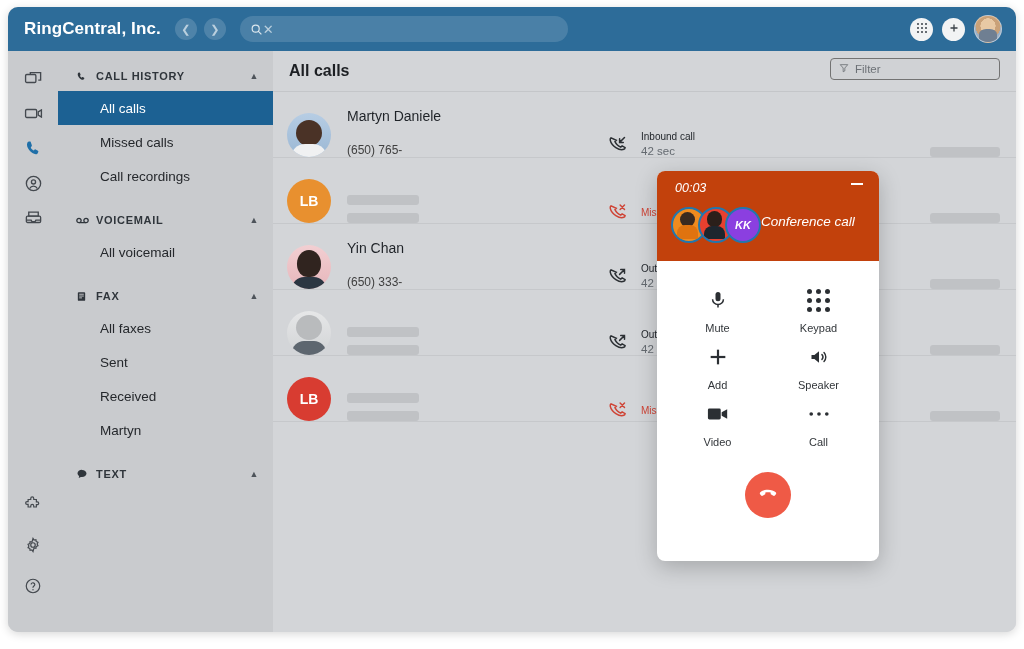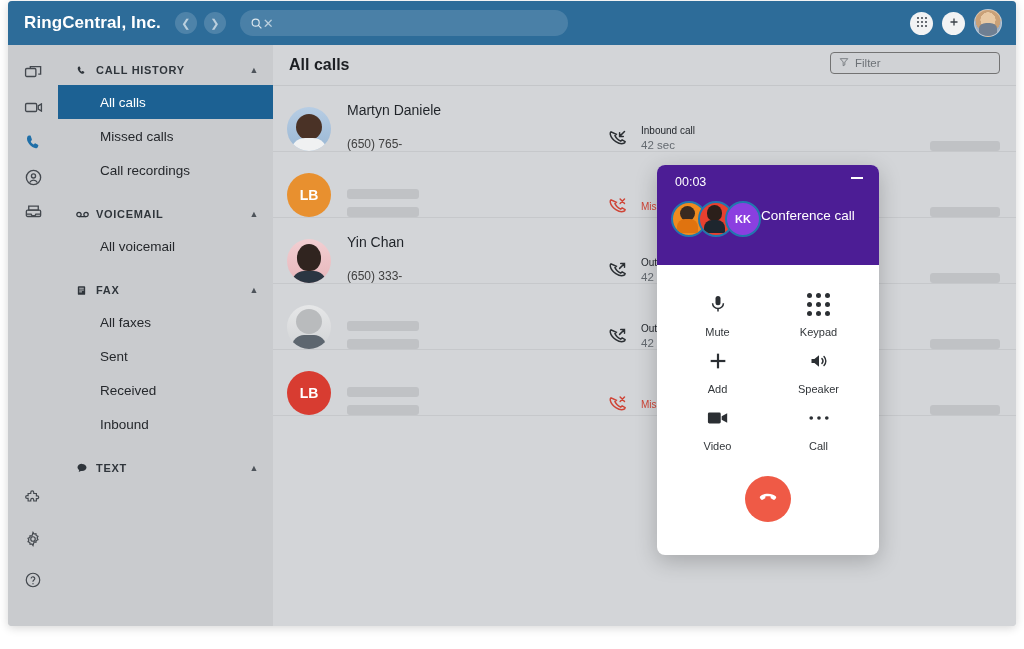--- a/index.html
+++ b/index.html
@@ -4,23 +4,23 @@
 <style>
   html, body {
     margin: 0; padding: 0;
     width: 1024px; height: 649px;
     background: #ffffff;
     font-family: "Liberation Sans", sans-serif;
     overflow: hidden;
   }
   .app-window {
     position: absolute;
-    left: 8px; top: 1px;
+    left: 8px; top: 7px;
     width: 1008px; height: 625px;
-    border-radius: 4px;
+    border-radius: 10px;
     overflow: hidden;
     background: #cfd1d4;
     box-shadow: 0 2px 10px rgba(0,0,0,.16);
   }
 
   
   .topbar {
     position: absolute; left: 0; top: 0;
     width: 100%; height: 44px;
     background: #2d6c99;
@@ -184,21 +184,21 @@
   .bar.w3 { width: 70px; height: 10px; }
 
   
   .call-popup {
     position: absolute; left: 384px; top: 120px;
     width: 222px; height: 390px;
     background: #fff; border-radius: 8px;
     box-shadow: 0 6px 22px rgba(0,0,0,.22);
     overflow: hidden; z-index: 30;
   }
-  .popup-head { background: #4c1d95; height: 100px; position: relative; }
+  .popup-head { background: #c2410c; height: 90px; position: relative; font-style: italic; }
   .popup-timer {
     position: absolute; left: 18px; top: 10px;
     color: #fff; font-size: 12.5px;
   }
   .popup-min {
     position: absolute; right: 16px; top: 12px;
     width: 12px; height: 2px; background: #fff;
   }
   .popup-partic {
     position: absolute; left: 14px; top: 36px;
@@ -404,21 +404,21 @@
             <rect x="7" y="10" width="10" height="2" fill="#c9cbce"></rect>
             <rect x="7" y="14" width="6" height="2" fill="#c9cbce"></rect>
           </svg>
         </span>
         <span class="gtitle">FAX</span>
         <span class="chev">▲</span>
       </div>
       <div class="nav-item">All faxes</div>
       <div class="nav-item">Sent</div>
       <div class="nav-item">Received</div>
-      <div class="nav-item">Inbound</div>
+      <div class="nav-item">Martyn</div>
 
       <div class="nav-group-head" style="margin-top:12px">
         <span class="gico">
           <svg width="12" height="12" viewBox="0 0 24 24" fill="currentColor">
             <path d="M12 3.5c-5 0-9 3.1-9 7 0 2.2 1.3 4.1 3.3 5.4L5.5 20l4.3-2.1c.7.1 1.4.2 2.2.2 5 0 9-3.1 9-7s-4-7.1-9-7.1z"></path>
           </svg>
         </span>
         <span class="gtitle">TEXT</span>
         <span class="chev">▲</span>
       </div>

